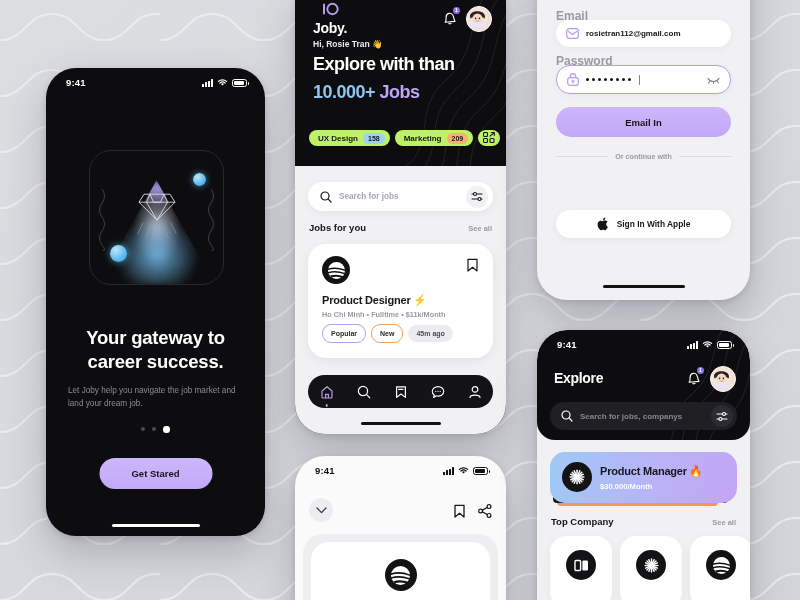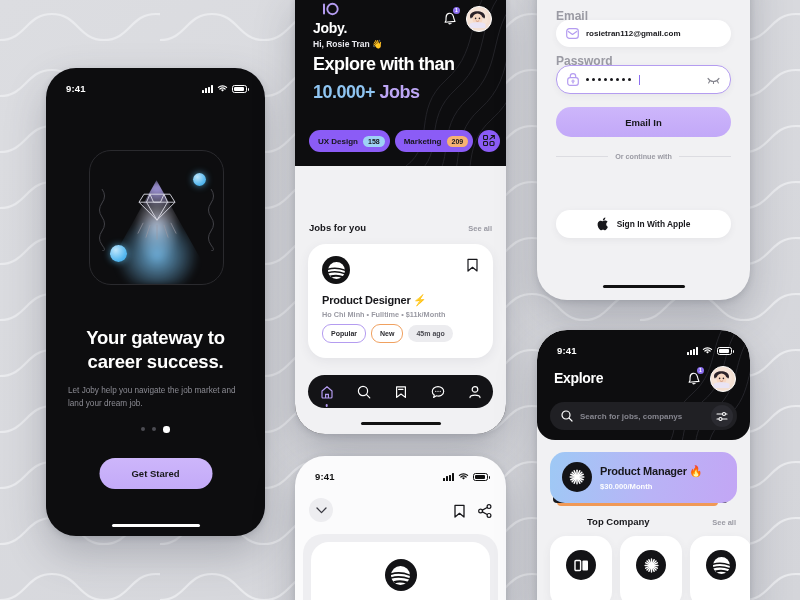--- a/index.html
+++ b/index.html
@@ -20,21 +20,21 @@
     overflow:hidden;
     box-shadow:0 18px 40px rgba(60,64,80,.28), 0 2px 6px rgba(60,64,80,.18);
   }
   .phone.dark{background:#0d0d0f;}
   .phone.light{background:#f1f1f3;}
   .phone-inner{position:absolute;inset:0;}
 
   
   .statusbar{
     display:flex;align-items:center;justify-content:space-between;
-    padding:15px 18px 0 20px;font-size:9.5px;font-weight:bold;letter-spacing:.2px;gap:34px;
+    padding:9px 18px 0 20px;font-size:9.5px;font-weight:bold;letter-spacing:.2px;gap:34px;
   }
   .statusbar.on-dark{color:#fff;}
   .statusbar.on-light{color:#111;}
   .sb-right{display:flex;align-items:center;gap:4px;}
   .bars{display:flex;align-items:flex-end;gap:1px;height:8px;}
   .bars i{display:block;width:2px;background:currentColor;border-radius:.5px;}
   .bars i:nth-child(1){height:3px}
   .bars i:nth-child(2){height:4.5px}
   .bars i:nth-child(3){height:6px}
   .bars i:nth-child(4){height:8px}
@@ -98,21 +98,21 @@
   .headicons{display:flex;align-items:center;gap:9px;}
   .bell-wrap{position:relative;}
   .bell-badge{position:absolute;right:-3px;top:-3px;width:7px;height:7px;border-radius:50%;background:#8c6ff0;color:#fff;font-size:5px;display:flex;align-items:center;justify-content:center;font-weight:bold;}
   .avatar{width:24px;height:24px;border-radius:50%;border:1.6px solid #fff;overflow:hidden;background:#f3dfd2;position:relative;}
   .greet{position:absolute;left:18px;top:45px;color:#e8e8ee;font-size:8.5px;font-weight:bold;}
   .headline{position:absolute;left:18px;right:12px;top:60px;color:#fff;font-size:18px;font-weight:bold;letter-spacing:-.5px;line-height:1.22;}
   .headline2{position:absolute;left:18px;top:88px;font-size:18px;font-weight:bold;letter-spacing:-.5px;}
   .g-blue{color:#8fc5f2;}
   .g-pur{color:#bda6f5;}
   .chips{position:absolute;left:14px;top:136px;display:flex;align-items:center;gap:5px;}
-  .chip{height:22px;border-radius:12px;background:#8b5cf6;display:flex;align-items:center;gap:5px;padding:0 5px 0 9px;font-size:8px;font-weight:bold;color:#17171b;}
+  .chip{height:16px;border-radius:12px;background:#bef264;display:flex;align-items:center;gap:5px;padding:0 5px 0 9px;font-size:8px;font-weight:bold;color:#17171b;}
   .chip .cnt{border-radius:9px;padding:2px 5px;font-size:7px;font-weight:bold;color:#17171b;}
   .cnt.blue{background:#9ed2f5;}
   .cnt.orange{background:#f7b273;}
   .chip.square{width:22px;padding:0;justify-content:center;border-radius:11px;}
   .p2-body{position:absolute;left:0;right:0;top:172px;bottom:0;background:#f1f1f3;}
   .searchbar{
     position:absolute;left:13px;right:13px;top:16px;height:29px;border-radius:16px;background:#fff;
     display:flex;align-items:center;padding:0 5px 0 12px;gap:7px;box-shadow:0 2px 7px rgba(70,70,90,.07);
   }
   .searchbar .ph{flex:1;color:#a6a6ae;font-size:8.2px;font-weight:bold;}
@@ -178,21 +178,21 @@
   .p5-search{position:absolute;left:13px;right:13px;top:72px;height:28px;border-radius:15px;background:#202024;display:flex;align-items:center;gap:7px;padding:0 4px 0 11px;}
   .p5-search .ph{flex:1;color:#86868f;font-size:8px;font-weight:bold;}
   .p5-filter{width:22px;height:22px;border-radius:50%;background:#2b2b31;display:flex;align-items:center;justify-content:center;}
   .feature{position:absolute;left:13px;right:13px;top:122px;height:51px;border-radius:15px;background:linear-gradient(100deg,#9ec9f5 0%,#b9b3f6 55%,#c3a6f5 100%);}
   .feat-shadow1{position:absolute;left:20px;right:32px;top:168px;height:8px;border-radius:4px;background:#f08a3a;opacity:.85;}
   .feat-shadow2{position:absolute;left:16px;right:22px;top:165px;height:8px;border-radius:4px;background:#17171b;}
   .feat-logo{position:absolute;left:12px;top:10px;width:30px;height:30px;border-radius:50%;background:#131316;display:flex;align-items:center;justify-content:center;}
   .feat-title{position:absolute;left:50px;top:13px;font-size:11px;font-weight:bold;color:#17171b;letter-spacing:-.2px;}
   .feat-sal{position:absolute;left:50px;top:30px;font-size:7.6px;font-weight:bold;color:#fdfdfe;}
   .p5-rowhead{position:absolute;left:14px;right:14px;top:186px;display:flex;align-items:baseline;justify-content:space-between;}
-  .p5-rowhead .t{font-size:9.5px;font-weight:bold;color:#17171b;margin-left:36px;}
+  .p5-rowhead .t{font-size:9.5px;font-weight:bold;color:#17171b;}
   .p5-rowhead .a{font-size:7.5px;font-weight:bold;color:#9a9aa3;}
   .compcards{position:absolute;left:13px;right:-2px;top:206px;display:flex;gap:8px;}
   .compcard{width:67px;height:72px;border-radius:16px;background:#fff;box-shadow:0 3px 10px rgba(70,70,90,.07);display:flex;justify-content:center;padding-top:14px;box-sizing:border-box;}
   .comp-logo{width:30px;height:30px;border-radius:50%;background:#131316;display:flex;align-items:center;justify-content:center;}
 </style>
 </head>
 <body>
 
 <div id="bg">
   <svg viewBox="0 0 800 600" preserveAspectRatio="none">
@@ -342,20 +342,34 @@
             <rect x="0.5" y="6.5" width="4" height="4" rx="1" stroke="#17171b" stroke-width="1.1" fill="none"></rect>
             <rect x="7" y="6.5" width="4" height="4" rx="1" stroke="#17171b" stroke-width="1.1" fill="none"></rect>
             <rect x="0.5" y="0.5" width="4" height="4" rx="1" stroke="#17171b" stroke-width="1.1" fill="none"></rect>
             <path d="M7 4.2 L11.3 .5 M8.3 .5 H11.3 V3.4" stroke="#17171b" stroke-width="1.1" fill="none" stroke-linecap="round"></path>
           </svg>
         </div>
       </div>
     </div>
 
     <div class="p2-body">
+      <div class="searchbar">
+        <svg width="12" height="12" viewBox="0 0 12 12">
+          <circle cx="5" cy="5" r="4" stroke="#17171b" stroke-width="1.2" fill="none"></circle>
+          <path d="M8.2 8.2 L11 11" stroke="#17171b" stroke-width="1.2" stroke-linecap="round"></path>
+        </svg>
+        <span class="ph">Search for jobs</span>
+        <span class="filter-btn">
+          <svg width="12" height="11" viewBox="0 0 12 11">
+            <path d="M1 3 H11 M1 8 H11" stroke="#17171b" stroke-width="1.1" stroke-linecap="round"></path>
+            <circle cx="4" cy="3" r="1.5" fill="#fff" stroke="#17171b" stroke-width="1.1"></circle>
+            <circle cx="8.5" cy="8" r="1.5" fill="#fff" stroke="#17171b" stroke-width="1.1"></circle>
+          </svg>
+        </span>
+      </div>
 
       <div class="rowhead">
         <span class="t">Jobs for you</span>
         <span class="a">See all</span>
       </div>
 
       <div class="jobcard">
         <span class="logo-circ">
           <svg width="17" height="17" viewBox="0 0 17 17">
             <circle cx="8.5" cy="8.5" r="8.5" fill="#fff"></circle>

